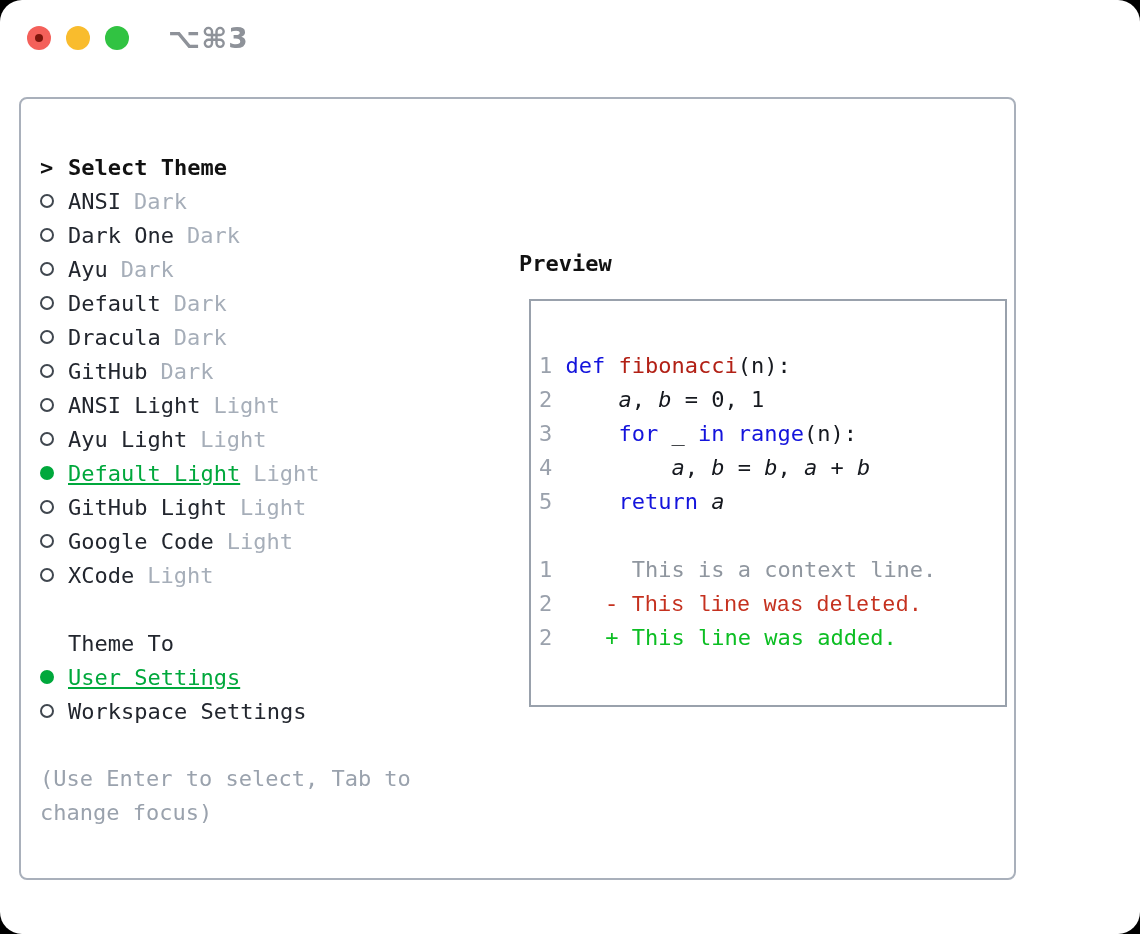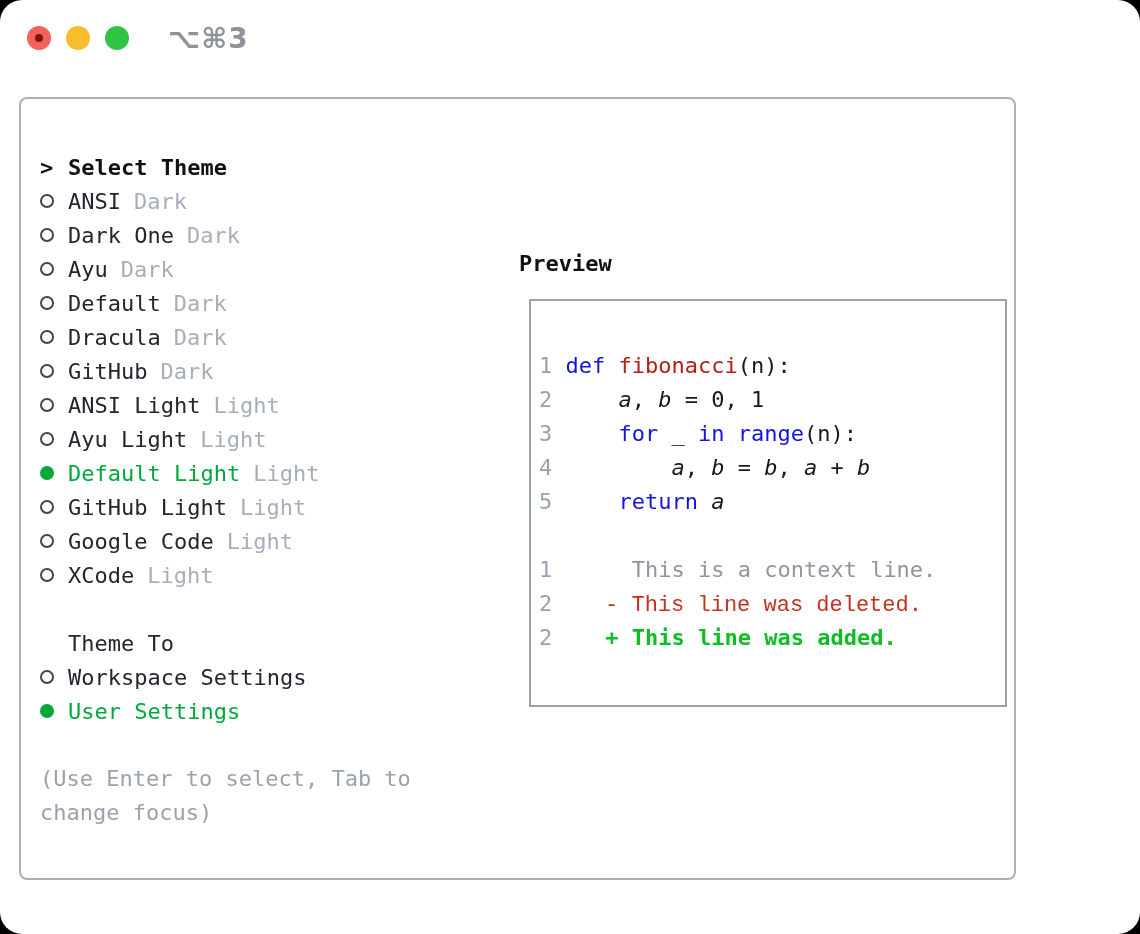--- a/index.html
+++ b/index.html
@@ -47,40 +47,40 @@
   }
   
   .left-pane{position:absolute;left:19px;top:51px;width:460px;}
   .row{display:flex;align-items:center;height:34px;white-space:pre;}
   .marker-col{width:28px;display:flex;align-items:center;}
   .circle{width:14px;height:14px;border-radius:50%;border:2px solid #40474f;}
   .circle.sel{background:var(--green);border-color:var(--green);}
   .cursor{font-weight:bold;color:#111;}
   .hdr{font-weight:bold;color:#111;}
   .item-name{color:var(--text);}
-  .item-name.sel{color:var(--green);}
+  .item-name.sel{color:var(--green);text-decoration:underline;}
   .item-tag{color:var(--tag);margin-left:13px;}
   .spacer{height:34px;}
   .hint{width:420px;line-height:34px;color:var(--hint);}
   
   .preview-title{position:absolute;left:498px;top:148px;height:34px;line-height:34px;font-weight:bold;color:#111;}
   .preview-box{
     position:absolute;left:508px;top:200px;width:478px;height:408px;
     border:2px solid var(--inner-border);background:#fff;
     padding:48px 0 0 8px;overflow:hidden;
   }
   .code-line{height:34px;line-height:34px;white-space:pre;}
   .seg-ln{color:var(--ln);}
   .seg-kw{color:var(--kw);}
   .seg-fn{color:var(--fn);}
   .seg-pl{color:var(--code);}
   .seg-va{color:var(--code);font-style:italic;}
   .seg-ctx{color:var(--ctx);}
   .seg-del{color:var(--del);font-family:Liberation Mono, monospace;}
-  .seg-add{color:var(--add);font-weight:bold;}
+  .seg-add{color:var(--add);}
 </style>
 </head>
 <body>
 
 <div class="window">
 
   <div class="titlebar">
     <div id="traffic-lights">
         <div class="traffic close" style="background: rgb(244, 96, 90);"></div>
         <div class="traffic min" style="background: rgb(249, 188, 45);"></div>
@@ -109,22 +109,22 @@
           <div class="row"><span class="marker-col"><span class="circle"></span></span><span class="item-name">GitHub Light</span><span class="item-tag">Light</span></div>
           <div class="row"><span class="marker-col"><span class="circle"></span></span><span class="item-name">Google Code</span><span class="item-tag">Light</span></div>
           <div class="row"><span class="marker-col"><span class="circle"></span></span><span class="item-name">XCode</span><span class="item-tag">Light</span></div>
         </div>
       <div class="spacer"></div>
       <div class="row">
         <span class="marker-col"></span>
         <span>Theme To</span>
       </div>
       <div id="apply-items">
+          <div class="row"><span class="marker-col"><span class="circle sel"></span></span><span class="item-name sel">User Settings</span></div>
           <div class="row"><span class="marker-col"><span class="circle"></span></span><span class="item-name">Workspace Settings</span></div>
-          <div class="row"><span class="marker-col"><span class="circle sel"></span></span><span class="item-name sel">User Settings</span></div>
         </div>
       <div class="spacer"></div>
       <div class="hint">(Use Enter to select, Tab to change focus)</div>
     </div>
 
     <div class="preview-title">Preview</div>
     <div class="preview-box" id="preview-box">
         <div class="code-line"><span class="seg-ln">1</span><span class="seg-pl"> </span><span class="seg-kw">def</span><span class="seg-pl"> </span><span class="seg-fn">fibonacci</span><span class="seg-pl">(n):</span></div>
         <div class="code-line"><span class="seg-ln">2</span><span class="seg-pl">     </span><span class="seg-va">a</span><span class="seg-pl">, </span><span class="seg-va">b</span><span class="seg-pl"> = 0, 1</span></div>
         <div class="code-line"><span class="seg-ln">3</span><span class="seg-pl">     </span><span class="seg-kw">for</span><span class="seg-pl"> _ </span><span class="seg-kw">in</span><span class="seg-pl"> </span><span class="seg-kw">range</span><span class="seg-pl">(n):</span></div>

